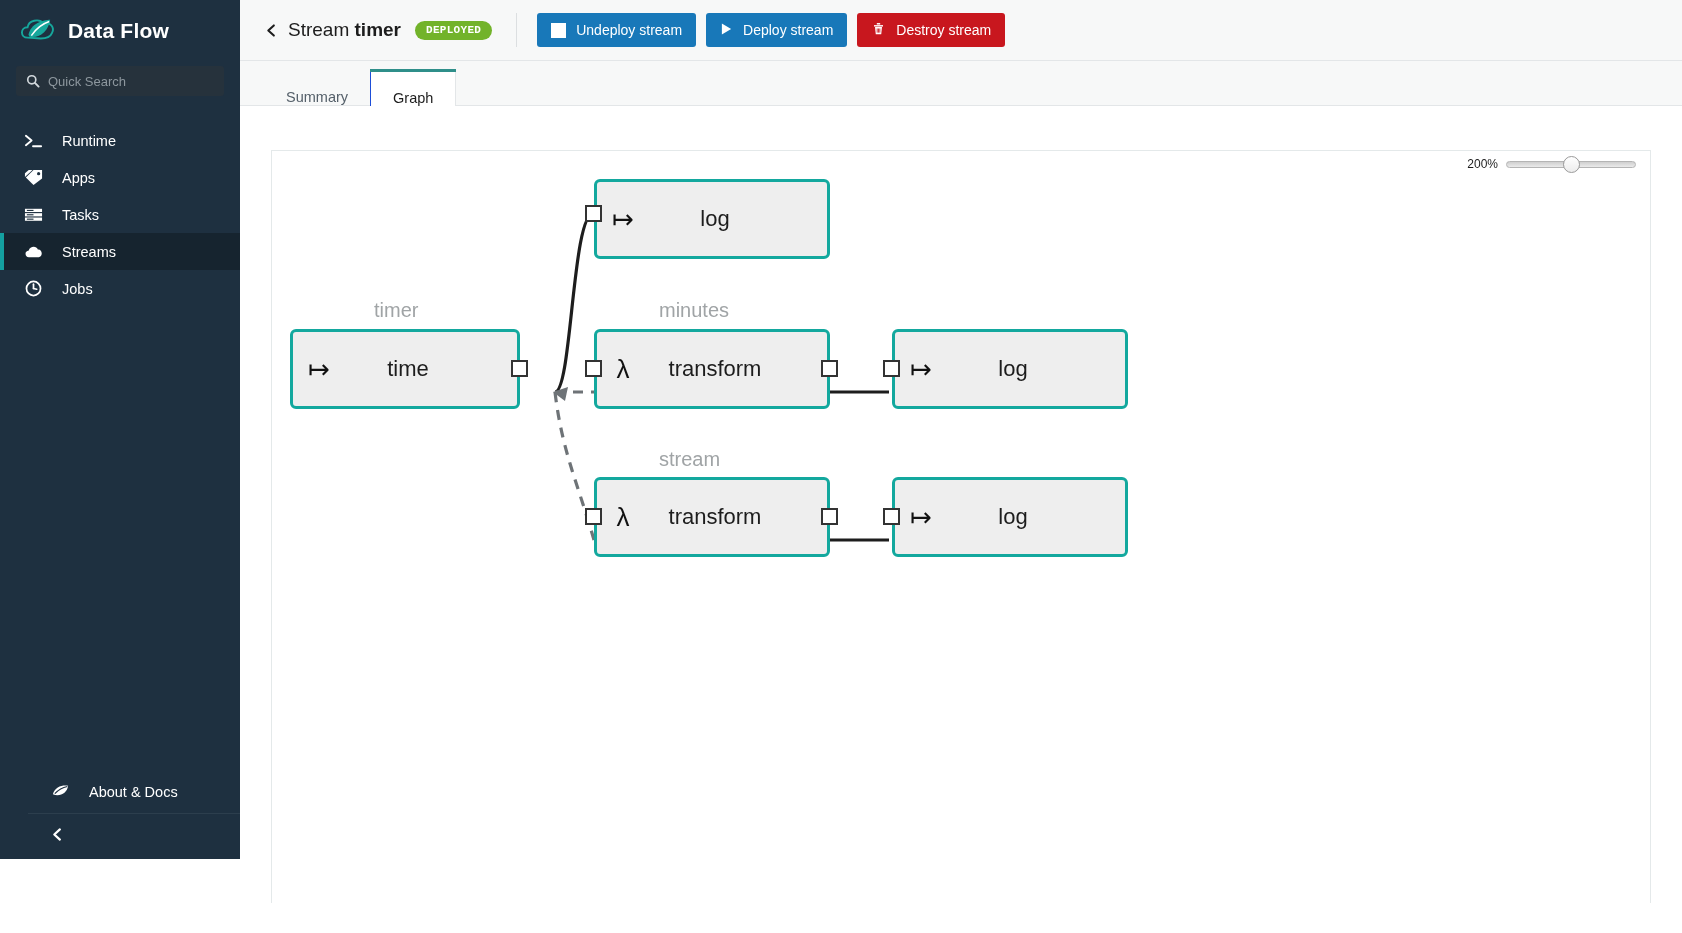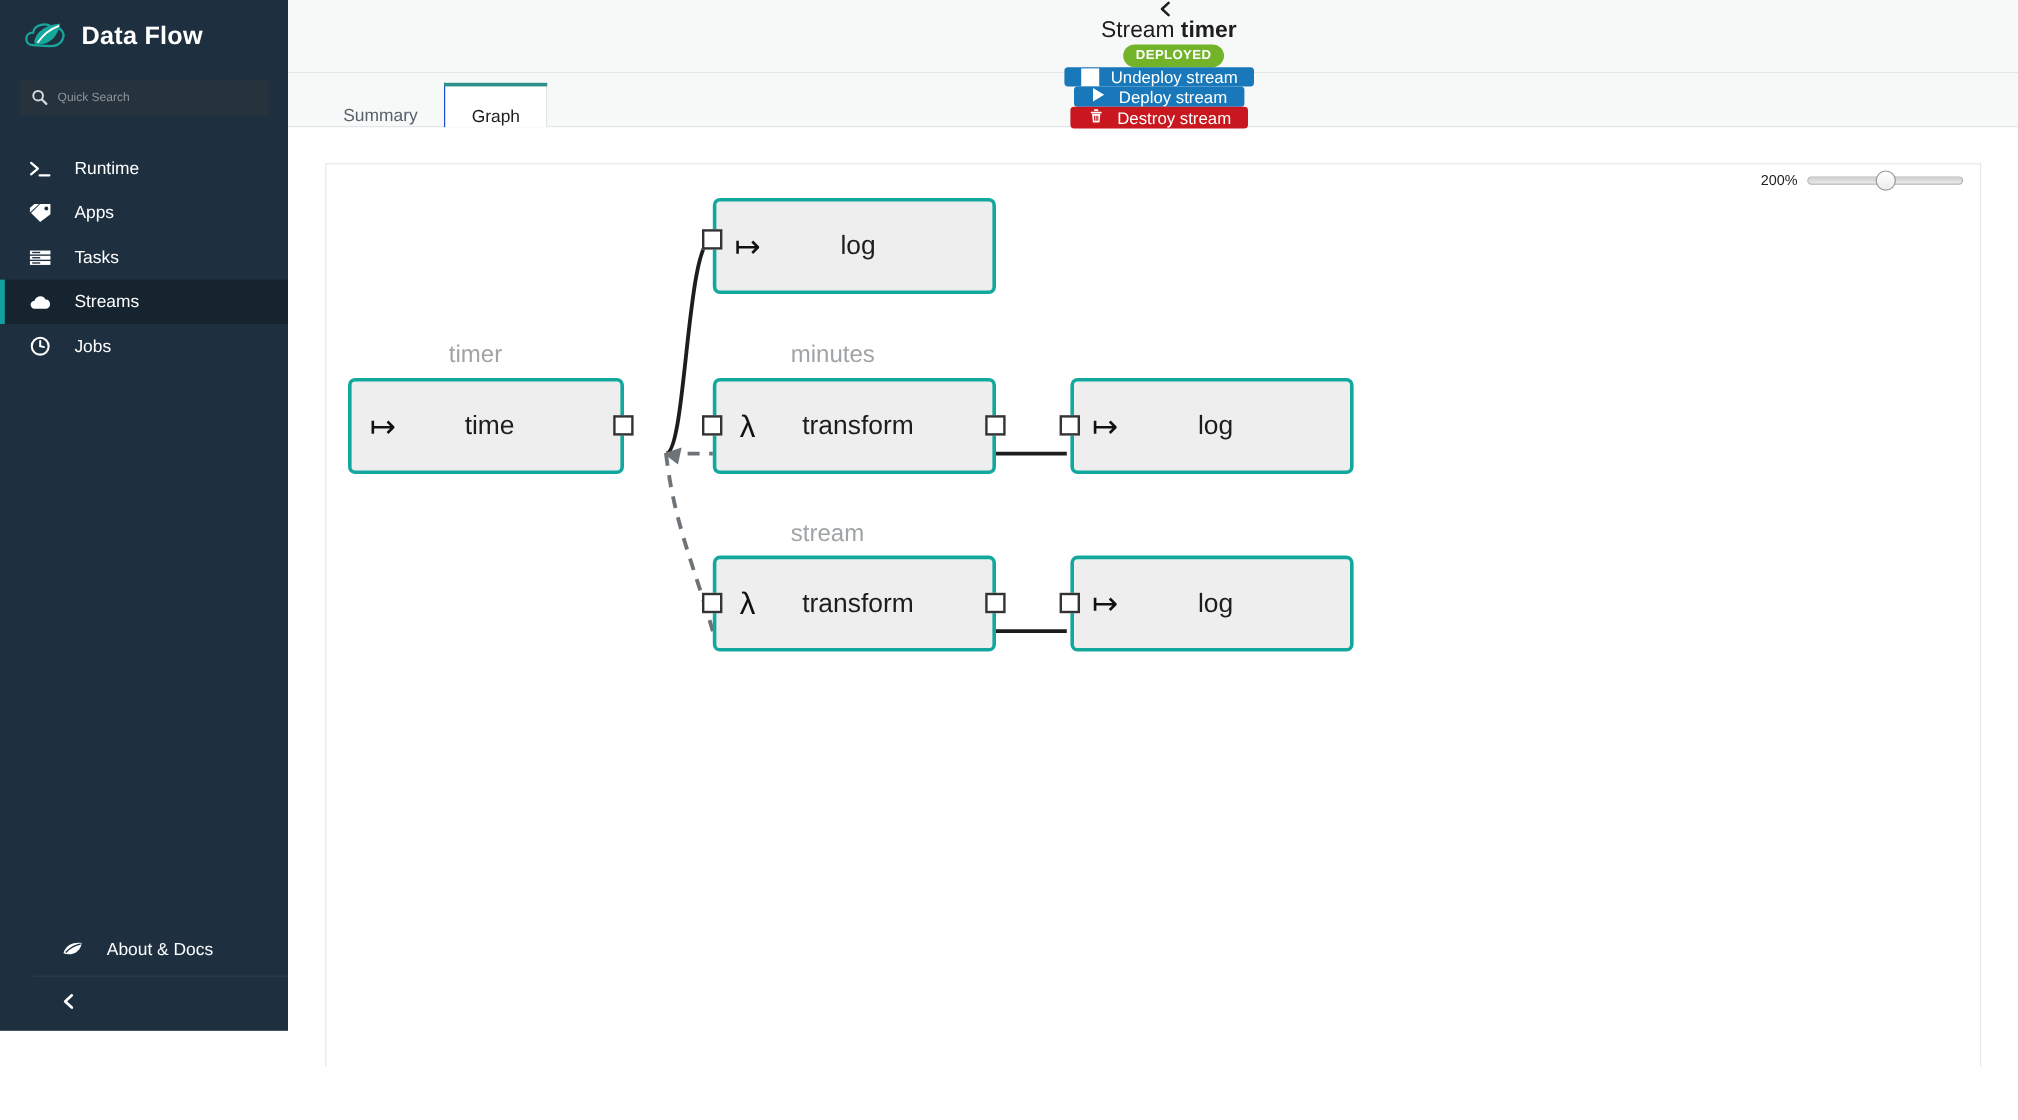--- a/index.html
+++ b/index.html
@@ -16,21 +16,21 @@
     background:#1e3040;
     display:flex;flex-direction:column;
   }
   #brand{height:62px;display:flex;align-items:center;padding-left:18px;gap:12px;}
   #brand .logo{width:38px;height:32px;flex:none;}
   #brand .brand-text{color:#ffffff;font-size:21px;font-weight:bold;letter-spacing:.2px;}
   #search-wrap{margin:4px 16px 0 16px;height:30px;background:#26323c;border-radius:3px;
     display:flex;align-items:center;padding:0 10px;gap:8px;}
   #search-wrap .si{width:14px;height:14px;flex:none;}
   #search-input{
-    background:transparent;border:0;outline:0;color:#c8ced3;font-size:10px;
+    background:transparent;border:0;outline:0;color:#c8ced3;font-size:13px;
     font-family:"Liberation Sans",sans-serif;width:100%;padding:0;
   }
   #search-input::placeholder{color:#8d979e;}
   #nav{margin-top:26px;}
   .nav-item{
     height:37px;display:flex;align-items:center;gap:18px;padding-left:22px;
     color:#ffffff;font-size:14.5px;position:relative;cursor:pointer;
   }
   .nav-item .ico{width:22px;height:20px;display:flex;align-items:center;justify-content:center;flex:none;}
   .nav-item.active{background:#16242f;}
@@ -42,28 +42,28 @@
     height:42px;display:flex;align-items:center;gap:18px;padding-left:22px;
     color:#ffffff;font-size:14.5px;cursor:pointer;
   }
   #collapse-row{
     height:45px;border-top:1px solid #2c3e4d;display:flex;align-items:center;padding-left:22px;cursor:pointer;
   }
   
   #main{position:absolute;left:240px;top:0;right:0;bottom:0;background:#ffffff;}
   #topbar{
     height:60px;background:#f7f8f8;border-bottom:1px solid #e3e6e8;
-    display:flex;align-items:center;padding-left:20px;gap:0;flex-direction:column;
+    display:flex;align-items:center;padding-left:20px;gap:0;
   }
   #back-chevron{width:22px;height:22px;display:flex;align-items:center;justify-content:center;cursor:pointer;}
   #page-title{font-size:19px;color:#1d1d1d;margin-left:6px;white-space:nowrap;}
   #page-title .bold{font-weight:bold;}
   #status-badge{
     margin-left:14px;background:#72b32a;color:#ffffff;font-size:11px;font-weight:bold;
-    letter-spacing:.3px;border-radius:11px;padding:4px 11px 4px 11px;line-height:1;
+    letter-spacing:.3px;border-radius:11px;padding:4px 11px 4px 11px;line-height:1;font-family:Liberation Mono, monospace;
   }
   #divider{width:1px;height:34px;background:#dcdfe1;margin:0 20px 0 24px;}
   .tb-btn{
     height:34px;border:0;border-radius:3px;color:#fff;font-size:14px;
     font-family:"Liberation Sans",sans-serif;display:inline-flex;align-items:center;
     gap:10px;padding:0 14px;margin-right:10px;cursor:pointer;white-space:nowrap;
   }
   .tb-btn.blue{background:#1878b9;}
   .tb-btn.red{background:#c8171e;}
   .sq-icon{width:15px;height:15px;background:#fff;flex:none;}
@@ -72,21 +72,21 @@
     height:36px;padding:0 22px;display:flex;align-items:flex-end;justify-content:center;
     font-size:14.5px;color:#55606a;cursor:pointer;position:relative;
   }
   .tab.active{
     background:#ffffff;color:#1d1d1d;border-left:1px solid #1d4ed8;border-right:1px solid #e3e6e8;
     height:37px;margin-bottom:-1px;
   }
   .tab.active::before{content:"";position:absolute;left:-1px;right:-1px;top:0;height:3px;background:#2f8f8a;}
   
   #canvas{
-    position:absolute;left:31px;top:136px;width:1378px;height:752px;
+    position:absolute;left:31px;top:150px;width:1378px;height:752px;
     border:1px solid #e4e9ea;border-bottom:0;background:#ffffff;overflow:hidden;
   }
   #zoom-control{
     position:absolute;right:14px;top:4px;display:flex;align-items:center;gap:8px;
   }
   #zoom-label{font-size:12px;color:#1d1d1d;}
   #zoom-slider{
     -webkit-appearance:none;appearance:none;width:130px;height:18px;background:transparent;cursor:pointer;margin:0;
   }
   #zoom-slider::-webkit-slider-runnable-track{

